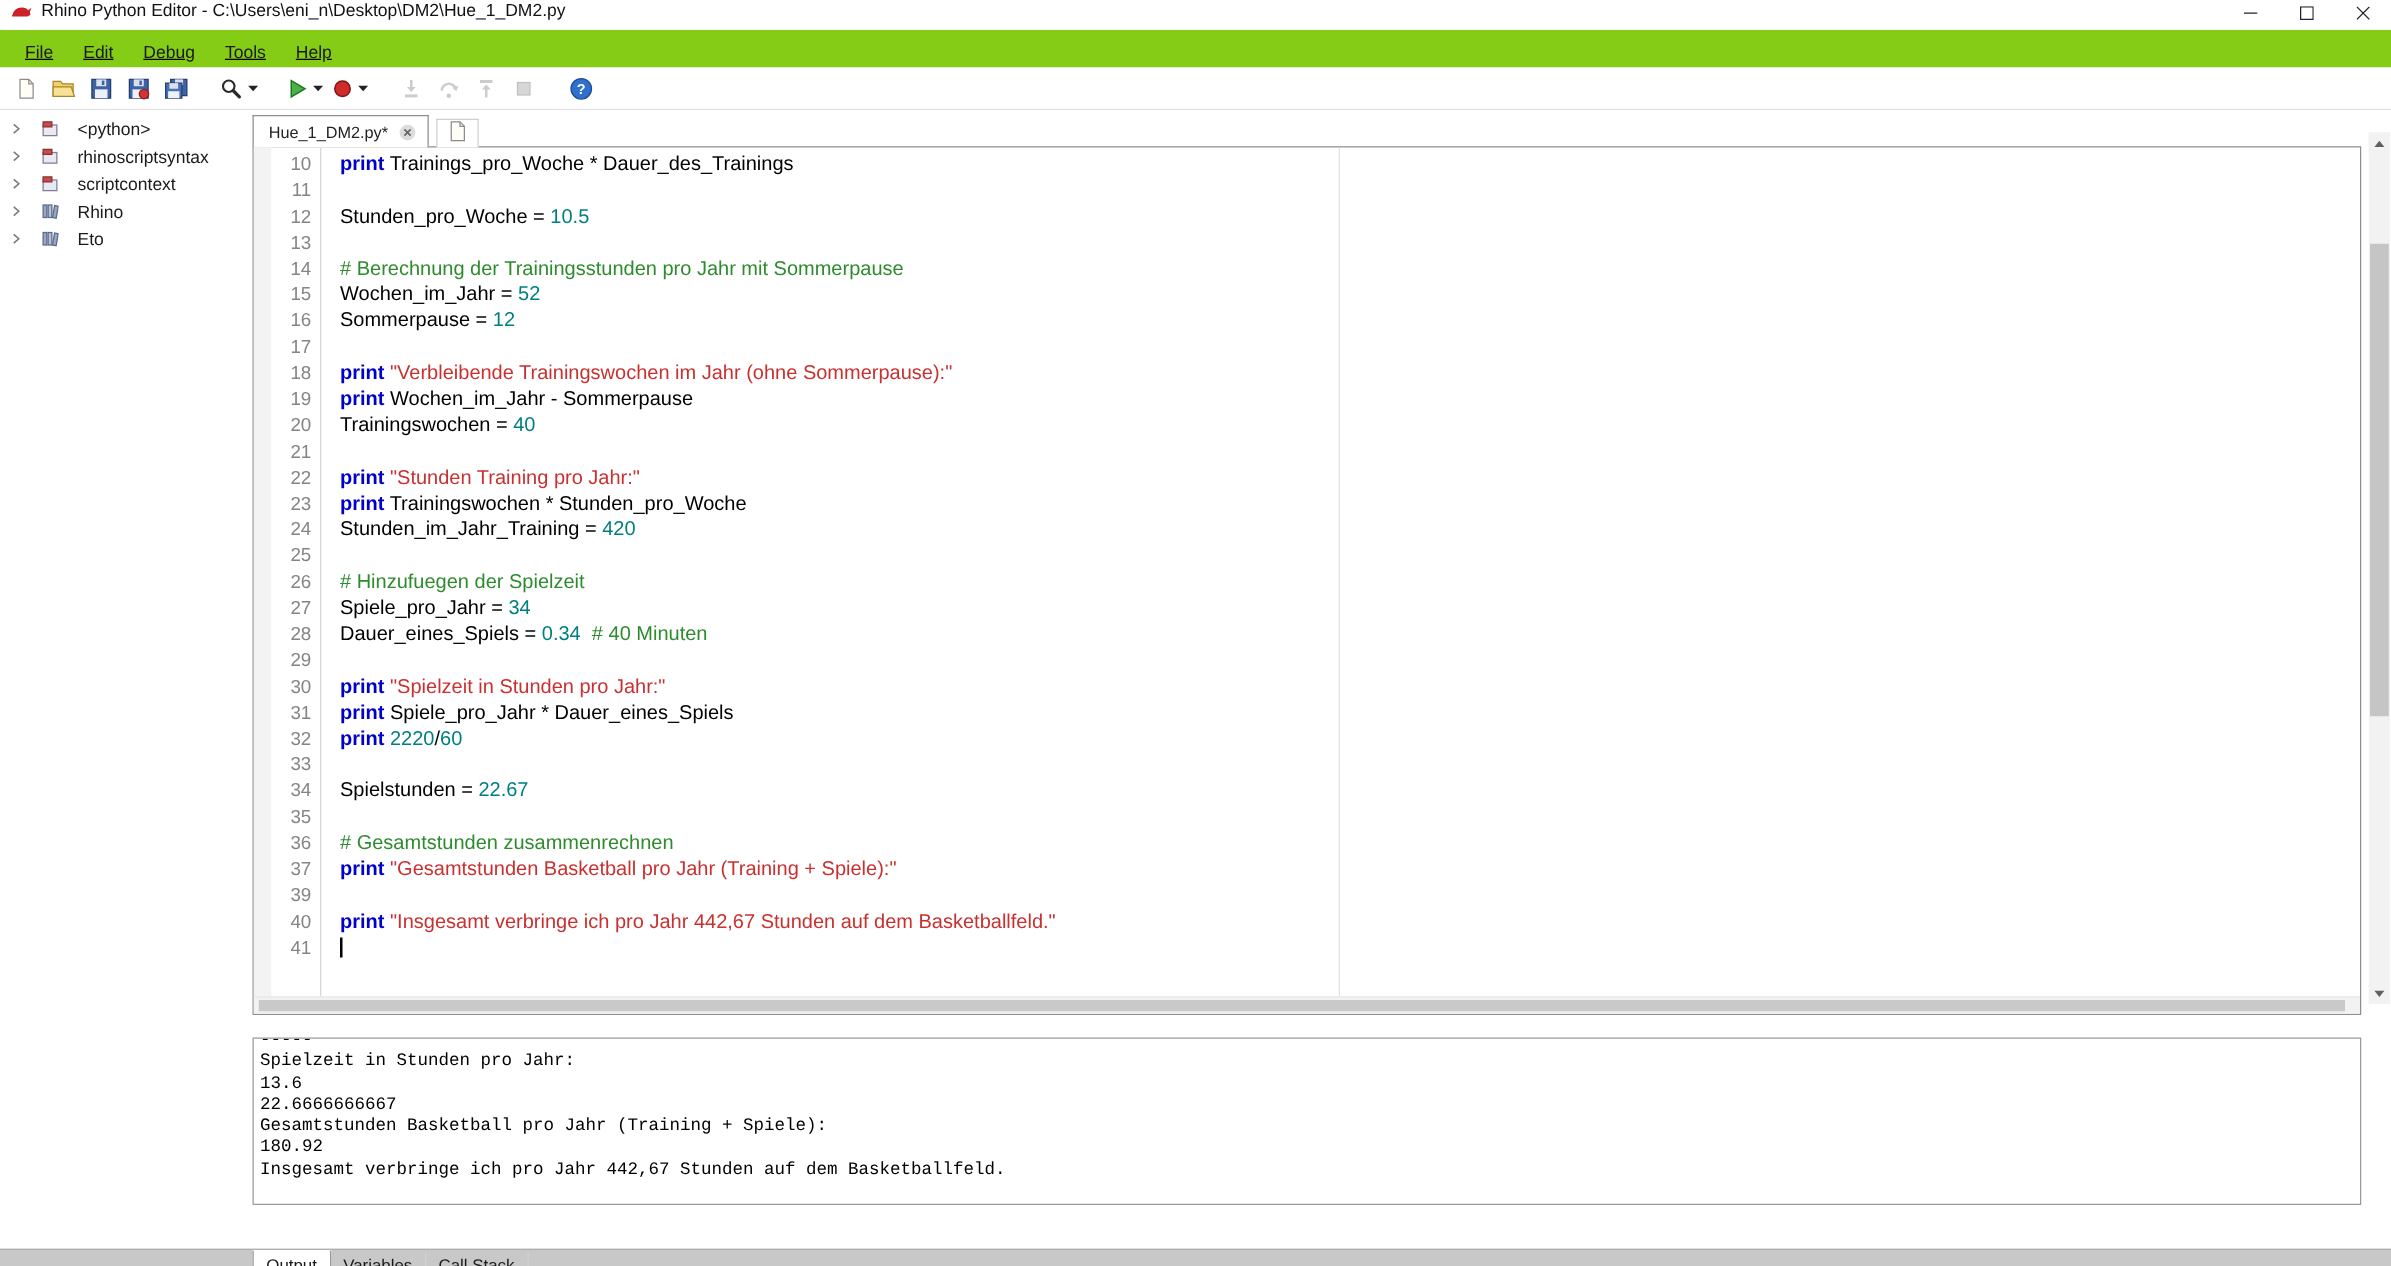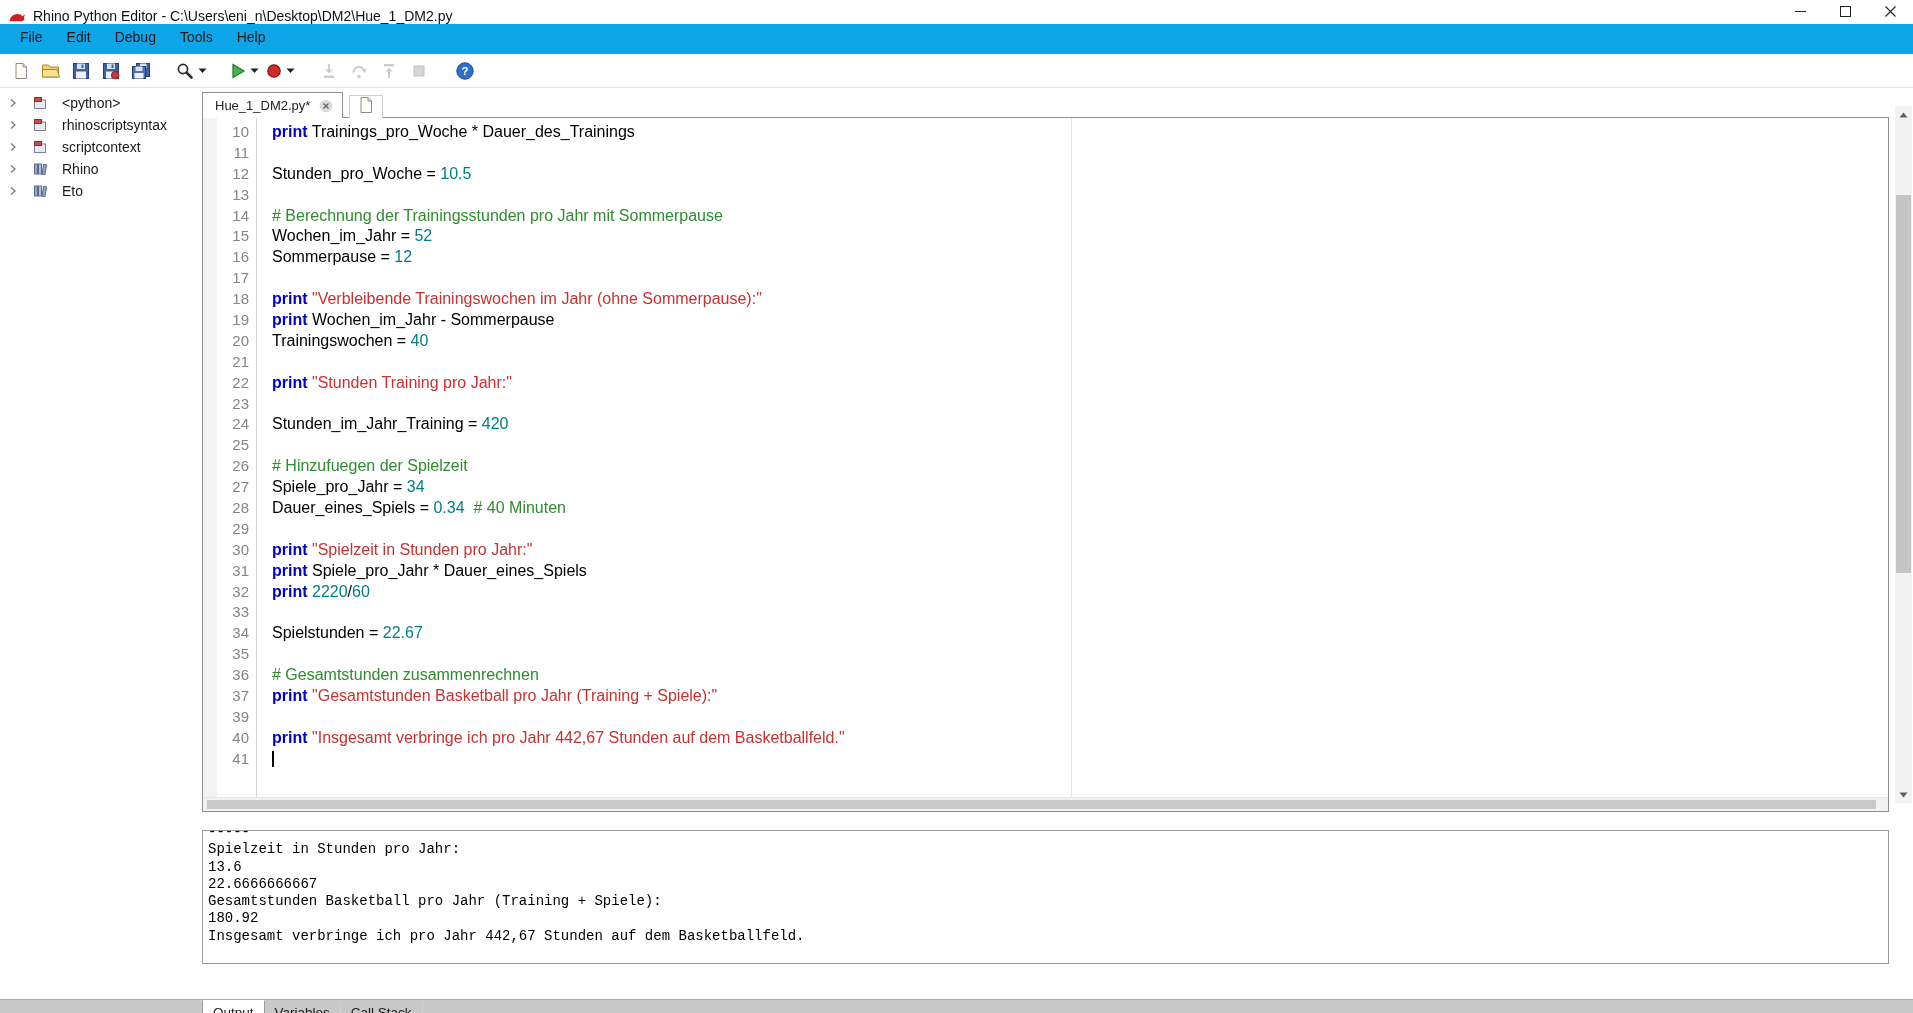--- a/index.html
+++ b/index.html
@@ -1,28 +1,28 @@
 <!DOCTYPE html>
 <html><head>
 <meta charset="utf-8">
 <style>
   * { box-sizing: border-box; margin: 0; padding: 0; }
   html, body { width: 1913px; height: 1013px; overflow: hidden; }
   body { font-family: "Liberation Sans", sans-serif; background: #fff; }
   .app { position: relative; width: 1913px; height: 1013px; background: #fff; }
 
   
-  .titlebar { position: absolute; top: 0; left: 0; right: 0; height: 24px; display: flex; align-items: flex-end; background: #fff; }
+  .titlebar { position: absolute; top: 0; left: 0; right: 0; height: 24px; display: flex; align-items: flex-start; background: #fff; }
   .app-icon { margin-left: 8px; display: flex; align-items: center; }
   .title-text { font-size: 14px; color: #111; margin-left: 7px; white-space: nowrap; }
   .win-controls { position: absolute; right: 0; top: 0; height: 24px; display: flex; }
   .win-btn { width: 45px; height: 24px; display: flex; align-items: center; justify-content: center; }
 
   
-  .menubar { position: absolute; top: 24px; left: 0; right: 0; height: 30px; display: flex; align-items: flex-start; padding-left: 8px; background: #0ea5e9; }
+  .menubar { position: absolute; top: 24px; left: 0; right: 0; height: 30px; display: flex; align-items: flex-end; padding-left: 8px; background: #84cc16; text-decoration: underline; }
   .menu-item { padding: 5px 12px; font-size: 14px; color: #1a1a1a; }
 
   
   .toolbar { position: absolute; top: 54px; left: 0; right: 0; height: 34px; display: flex; align-items: center; padding-left: 6px; border-bottom: 1px solid #e2e2e2; background: #fff; }
   .tb-btn { height: 28px; min-width: 30px; display: flex; align-items: center; justify-content: center; gap: 3px; padding: 0 3px; }
   .tb-btn .icon { display: flex; align-items: center; }
   .tb-group { margin-left: 16px; }
   .tb-btn.disabled { opacity: 0.45; }
 
   
@@ -345,21 +345,21 @@
         <div class="code-row"><span class="gutter-num">13</span><span class="code-text"></span></div>
         <div class="code-row"><span class="gutter-num">14</span><span class="code-text"><span class="tok-c"># Berechnung der Trainingsstunden pro Jahr mit Sommerpause</span></span></div>
         <div class="code-row"><span class="gutter-num">15</span><span class="code-text"><span class="tok-p">Wochen_im_Jahr = </span><span class="tok-n">52</span></span></div>
         <div class="code-row"><span class="gutter-num">16</span><span class="code-text"><span class="tok-p">Sommerpause = </span><span class="tok-n">12</span></span></div>
         <div class="code-row"><span class="gutter-num">17</span><span class="code-text"></span></div>
         <div class="code-row"><span class="gutter-num">18</span><span class="code-text"><span class="tok-k">print</span><span class="tok-p"> </span><span class="tok-s">"Verbleibende Trainingswochen im Jahr (ohne Sommerpause):"</span></span></div>
         <div class="code-row"><span class="gutter-num">19</span><span class="code-text"><span class="tok-k">print</span><span class="tok-p"> Wochen_im_Jahr - Sommerpause</span></span></div>
         <div class="code-row"><span class="gutter-num">20</span><span class="code-text"><span class="tok-p">Trainingswochen = </span><span class="tok-n">40</span></span></div>
         <div class="code-row"><span class="gutter-num">21</span><span class="code-text"></span></div>
         <div class="code-row"><span class="gutter-num">22</span><span class="code-text"><span class="tok-k">print</span><span class="tok-p"> </span><span class="tok-s">"Stunden Training pro Jahr:"</span></span></div>
-        <div class="code-row"><span class="gutter-num">23</span></div>
+        <div class="code-row"><span class="gutter-num">23</span><span class="code-text"><span class="tok-k">print</span><span class="tok-p"> Trainingswochen * Stunden_pro_Woche</span></span></div>
         <div class="code-row"><span class="gutter-num">24</span><span class="code-text"><span class="tok-p">Stunden_im_Jahr_Training = </span><span class="tok-n">420</span></span></div>
         <div class="code-row"><span class="gutter-num">25</span><span class="code-text"></span></div>
         <div class="code-row"><span class="gutter-num">26</span><span class="code-text"><span class="tok-c"># Hinzufuegen der Spielzeit</span></span></div>
         <div class="code-row"><span class="gutter-num">27</span><span class="code-text"><span class="tok-p">Spiele_pro_Jahr = </span><span class="tok-n">34</span></span></div>
         <div class="code-row"><span class="gutter-num">28</span><span class="code-text"><span class="tok-p">Dauer_eines_Spiels = </span><span class="tok-n">0.34</span><span class="tok-p">  </span><span class="tok-c"># 40 Minuten</span></span></div>
         <div class="code-row"><span class="gutter-num">29</span><span class="code-text"></span></div>
         <div class="code-row"><span class="gutter-num">30</span><span class="code-text"><span class="tok-k">print</span><span class="tok-p"> </span><span class="tok-s">"Spielzeit in Stunden pro Jahr:"</span></span></div>
         <div class="code-row"><span class="gutter-num">31</span><span class="code-text"><span class="tok-k">print</span><span class="tok-p"> Spiele_pro_Jahr * Dauer_eines_Spiels</span></span></div>
         <div class="code-row"><span class="gutter-num">32</span><span class="code-text"><span class="tok-k">print</span><span class="tok-p"> </span><span class="tok-n">2220</span><span class="tok-p">/</span><span class="tok-n">60</span></span></div>
         <div class="code-row"><span class="gutter-num">33</span><span class="code-text"></span></div>

